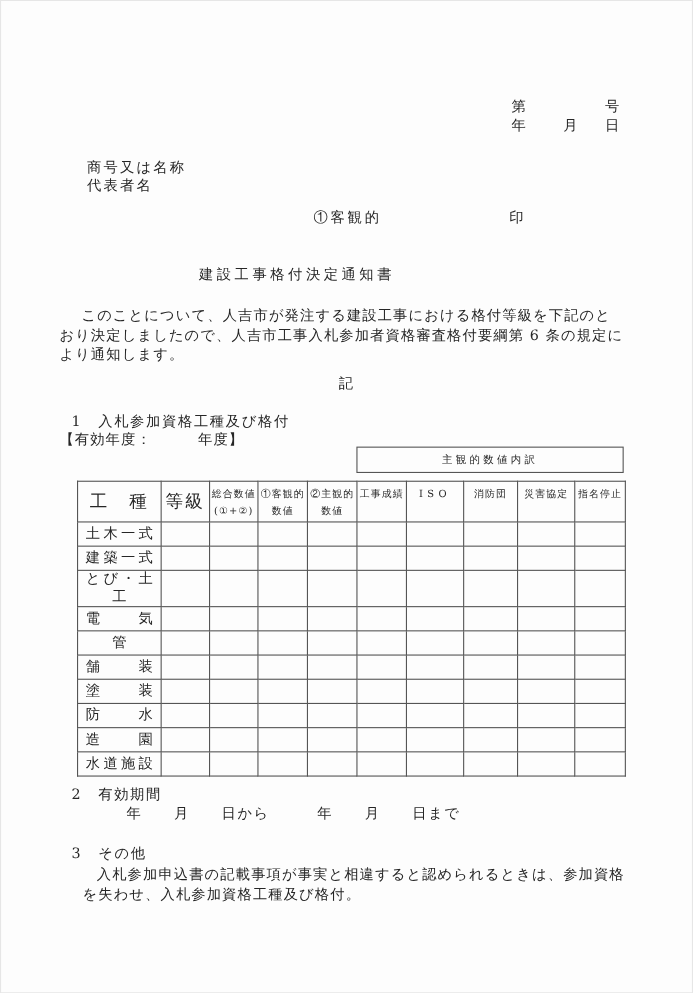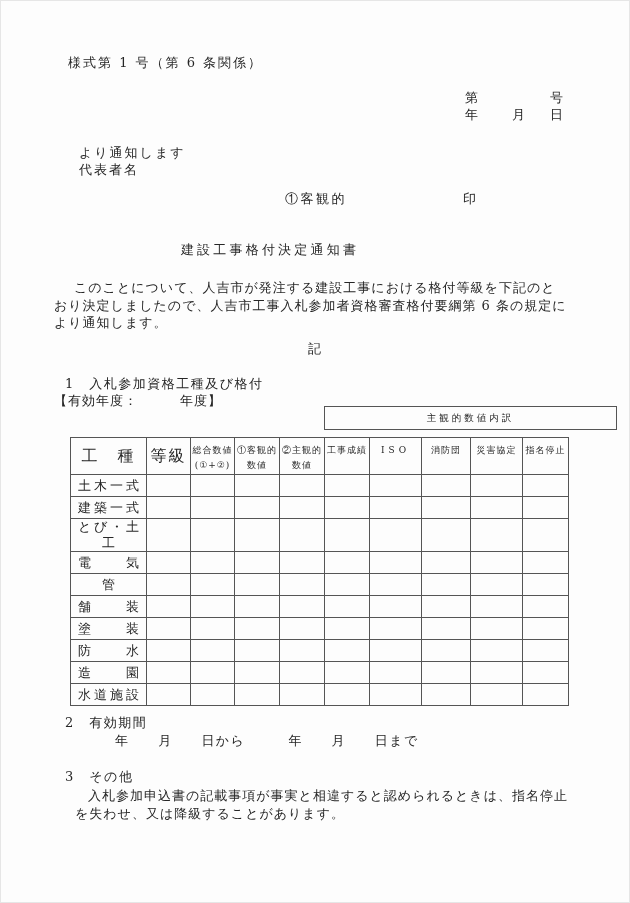--- a/index.html
+++ b/index.html
@@ -23,21 +23,21 @@
     position:absolute;left:0;top:340px;width:630px;
     text-align:center;letter-spacing:1px;
   }
   .para{position:absolute;line-height:17.5px;letter-spacing:1px;}
   .para div{white-space:pre;}
   .para-body{left:54px;top:279px;}
   .para-body div:first-child{text-indent:20px;}
   .para-s3{left:75px;top:787px;}
   .para-s3 div:first-child{text-indent:13px;}
   .subbox{
-    position:absolute;left:324px;top:406px;width:293px;height:24px;
+    position:absolute;left:324px;top:406px;width:243px;height:24px;
     border:1px solid #555;box-sizing:border-box;
     display:flex;align-items:center;justify-content:center;
     font-size:9.5px;letter-spacing:3px;
   }
   table.rating{
     position:absolute;left:70px;top:437px;
     border-collapse:collapse;table-layout:fixed;
     font-weight:normal;
   }
   .rating td,.rating th{border:1px solid #555;padding:0;font-weight:normal;}
@@ -50,29 +50,28 @@
   td.label{font-size:13px;vertical-align:middle;}
   .just{display:flex;justify-content:space-between;padding:0 7px;}
   .cen{text-align:center;}
   td.label .just,td.label .cen{line-height:16px;}
 </style>
 </head>
 <body>
 
 <div class="page">
 
-  <div class="abs ls2" style="left:68px;top:56px;">様式第 1 号（第 6 条関係）</div>
 
   <div class="abs" style="left:465px;top:91px;">第</div>
   <div class="abs" style="left:550px;top:91px;">号</div>
   <div class="abs" style="left:465px;top:108px;">年</div>
   <div class="abs" style="left:512px;top:108px;">月</div>
   <div class="abs" style="left:550px;top:108px;">日</div>
 
-  <div class="abs ls2" style="left:79px;top:146px;">より通知します</div>
+  <div class="abs ls2" style="left:79px;top:146px;">商号又は名称</div>
   <div class="abs ls2" style="left:79px;top:163px;">代表者名</div>
 
   <div class="abs" style="left:285px;top:192px;letter-spacing:2.5px;">①客観的</div>
   <div class="abs" style="left:463px;top:192px;">印</div>
 
   <div class="title">建設工事格付決定通知書</div>
 
   <div class="para para-body">
     <div>このことについて、人吉市が発注する建設工事における格付等級を下記のと</div>
     <div>おり決定しましたので、人吉市工事入札参加者資格審査格付要綱第 6 条の規定に</div>
@@ -300,17 +299,17 @@
           <td></td>
     </tr>
   </tbody>
     </table>
 
   <div class="abs" style="left:65px;top:716px;letter-spacing:1.5px;">2　有効期間</div>
   <div class="abs" style="left:115px;top:734px;letter-spacing:1.4px;">年　　月　　日から　　　年　　月　　日まで</div>
 
   <div class="abs" style="left:65px;top:770px;letter-spacing:1.5px;">3　その他</div>
   <div class="para para-s3">
-    <div>入札参加申込書の記載事項が事実と相違すると認められるときは、指名停止</div>
-    <div>を失わせ、又は降級することがあります。</div>
+    <div>入札参加申込書の記載事項が事実と相違すると認められるときは、参加資格</div>
+    <div>を失わせ、入札参加資格工種及び格付。</div>
   </div>
 
 </div>
 
 </body></html>

